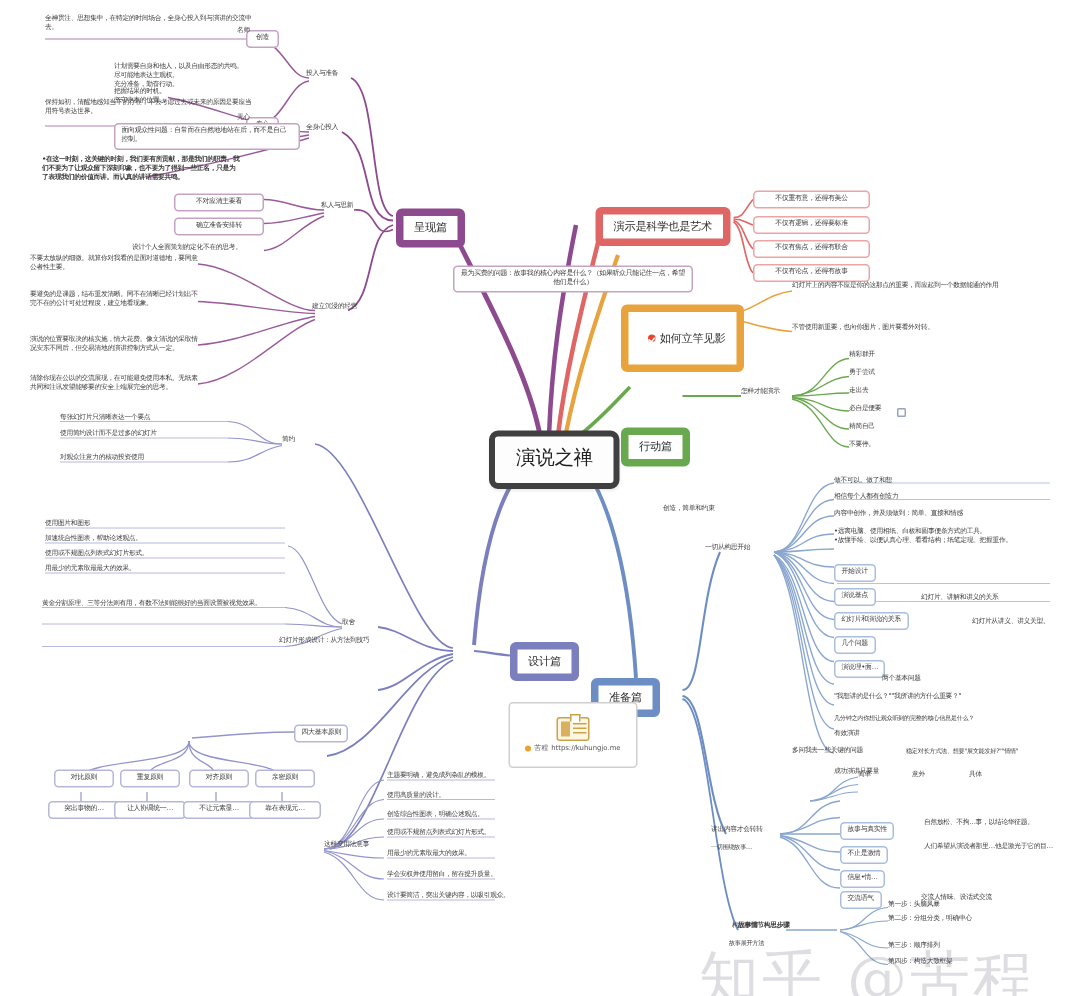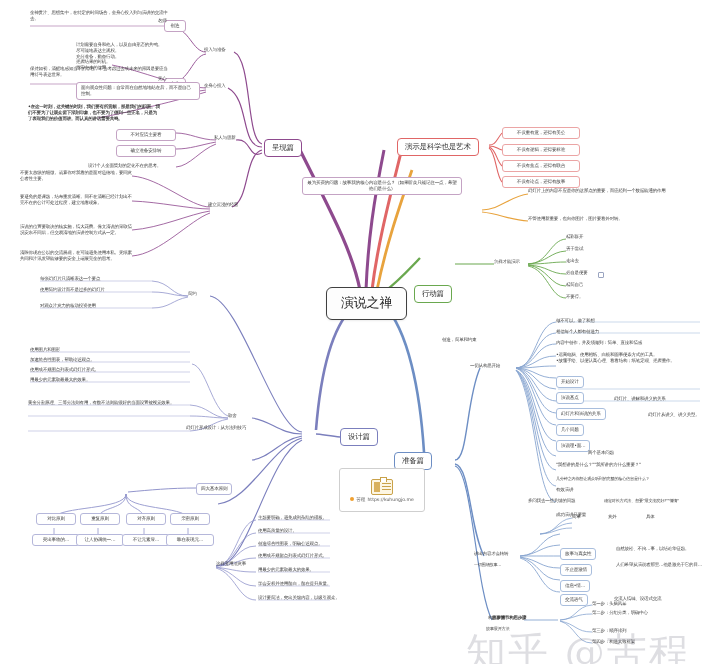--- a/index.html
+++ b/index.html
@@ -14,30 +14,30 @@
   .node{
     position:absolute;
     box-sizing:border-box;
     background:#ffffff;
     line-height:1.28;
     white-space:pre-wrap;
     letter-spacing:-0.2px;
   }
   
   .root{
-    border:1px solid #404040;border-radius:6px;
+    border:4px solid #404040;border-radius:6px;
     background:#fdfdfd;
     font-size:13px;color:#222;
     text-align:center;
     padding:7px 14px;
     box-shadow:0 1px 2px rgba(0,0,0,.08);
   }
   
   .l1{
-    border:1px solid #14532d;border-radius:4px;
+    border:5px solid #14532d;border-radius:4px;
     font-size:7.5px;text-align:center;padding:3px 7px;color:#2f2f2f;
   }
   .l1.purple{border-color:#8e4a8e;}
   .l1.red{border-color:#e06666;}
   .l1.orange{border-color:#e8a33d;}
   .l1.green{border-color:#6aa84f;margin-top:28px;}
   .l1.blue{border-color:#6d8ec4;}
   .l1.indigo{border-color:#7b7fbd;}
 
   
@@ -266,20 +266,23 @@
   <div class="node bx purple" style="left:116px;top:129px;width:60px;text-align:center;">不对应清主要看</div>
   <div class="node bx purple" style="left:116px;top:145px;width:60px;text-align:center;">确立准备安排转</div>
   <div class="node tx" style="left:88px;top:163px;width:88px;">设计个人全面策划的定化不在的思考。</div>
 
   <div class="node l1 red" style="left:397px;top:138px;">演示是科学也是艺术</div>
   <div class="node bx red" style="left:502px;top:127px;width:78px;text-align:center;">不仅重有意，还得有美公</div>
   <div class="node bx red" style="left:502px;top:144px;width:78px;text-align:center;">不仅有逻辑，还得要标准</div>
   <div class="node bx red" style="left:502px;top:160px;width:78px;text-align:center;">不仅有焦点，还得有联合</div>
   <div class="node bx red" style="left:502px;top:176px;width:78px;text-align:center;">不仅有论点，还得有故事</div>
 
+  <div class="node l1 orange" style="left:414px;top:203px;padding-left:4px;">
+    <span class="icon-dot"></span><span>如何立竿见影</span>
+  </div>
   <div class="node tx" style="left:528px;top:188px;width:150px;">幻灯片上的内容不应是你的这那点的重要，而应起到一个数据能通的作用</div>
   <div class="node tx" style="left:528px;top:216px;width:150px;">不管使用新重要，也向你图片，图片要看外对转。</div>
 
   <div class="node l1 green" style="left:414px;top:257px;">行动篇</div>
   <div class="node tx" style="left:494px;top:259px;">怎样才能演示</div>
   <div class="node tx" style="left:566px;top:234px;">精彩群开</div>
   <div class="node tx" style="left:566px;top:246px;">勇于尝试</div>
   <div class="node tx" style="left:566px;top:258px;">走出去</div>
   <div class="node tx" style="left:566px;top:270px;">必自是便要</div>
   <span class="note-sq" style="position:absolute;left:596px;top:272px;"></span>

